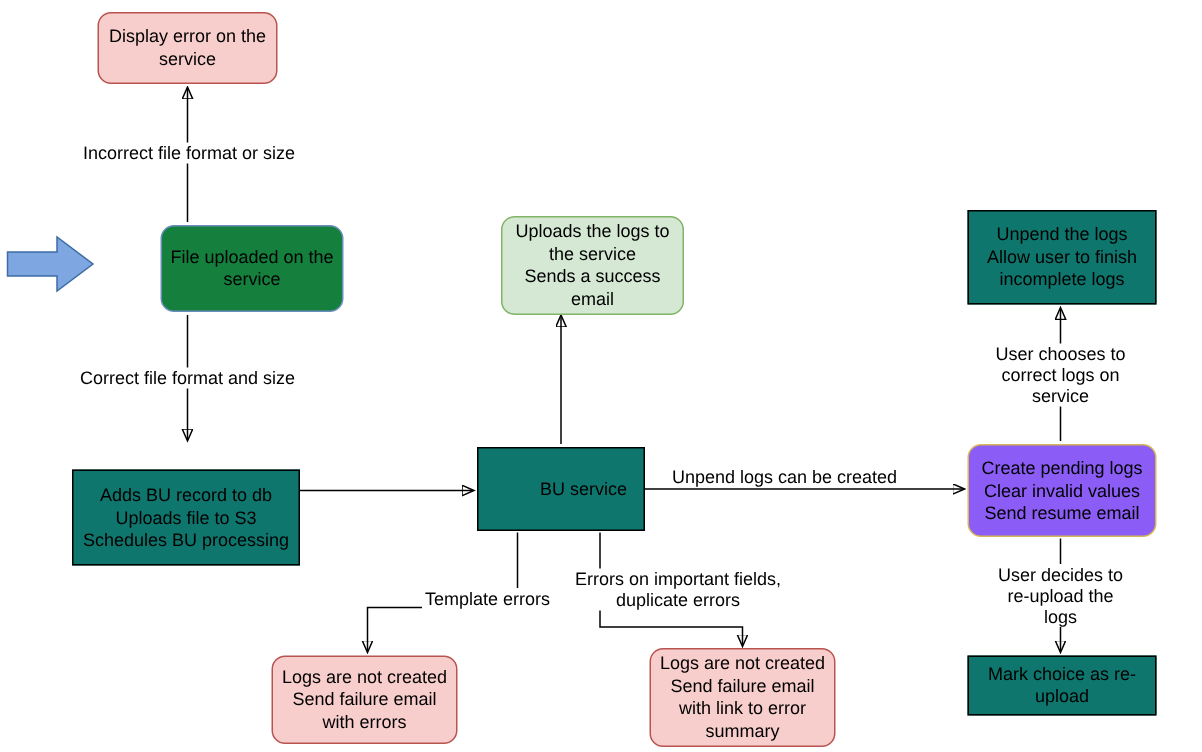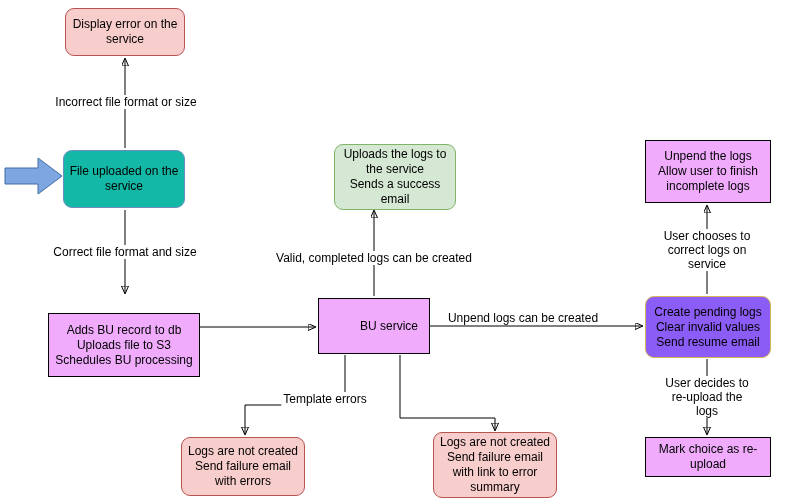--- a/index.html
+++ b/index.html
@@ -26,27 +26,27 @@
   .node {
     position: absolute;
     display: flex;
     align-items: center;
     justify-content: center;
     text-align: center;
     font-size: 12px;
     line-height: 15px;
     white-space: pre-line;
     border: 1px solid #000000;
-    background: #f0abfc;
+    background: #0f766e;
     color: #000000;
     padding: 2px;
   }
   .rounded { border-radius: 9px; }
   .pink   { background: #f8cecc; border-color: #b85450; }
-  .blue   { background: #14b8a6; border-color: #6c8ebf; }
+  .blue   { background: #15803d; border-color: #6c8ebf; margin-left: 44px; }
   .green  { background: #d5e8d4; border-color: #82b366; margin-left: 20px; }
   .yellow { background: #8b5cf6; border-color: #d6b656; }
   .elabel {
     position: absolute;
     transform: translate(-50%, -50%);
     background: #ffffff;
     font-size: 12px;
     line-height: 14px;
     text-align: center;
     white-space: pre-line;
@@ -116,19 +116,20 @@
 Send failure email
 with errors</div>
 
   <div class="node pink rounded" style="left:433px; top:432px; width:124px; height:66px;">Logs are not created
 Send failure email
 with link to error
 summary</div>
 
   <div class="elabel" style="left:126px; top:102px;">Incorrect file format or size</div>
   <div class="elabel" style="left:125px; top:252px;">Correct file format and size</div>
-  <div class="elabel" style="left:374px; top:258px;">Valid, completed logs can be created</div>
   <div class="elabel" style="left:523px; top:318px;">Unpend logs can be created</div>
   <div class="elabel" style="left:707px; top:397px;">User decides to re-upload the logs</div>
   <div class="elabel" style="left:707px; top:250px;">User chooses to correct logs on service</div>
   <div class="elabel" style="left:325px; top:399px;">Template errors</div>
+  <div class="elabel" style="left:452px; top:393px;">Errors on important fields,
+duplicate errors</div>
 
 </div>
 
 </body></html>

